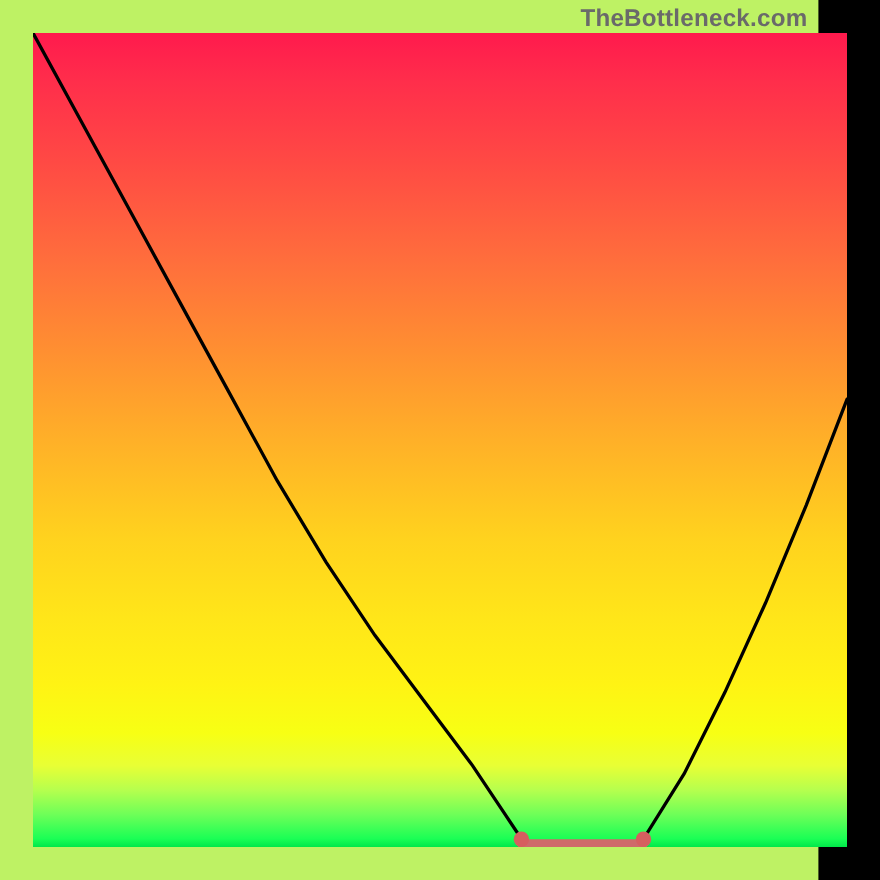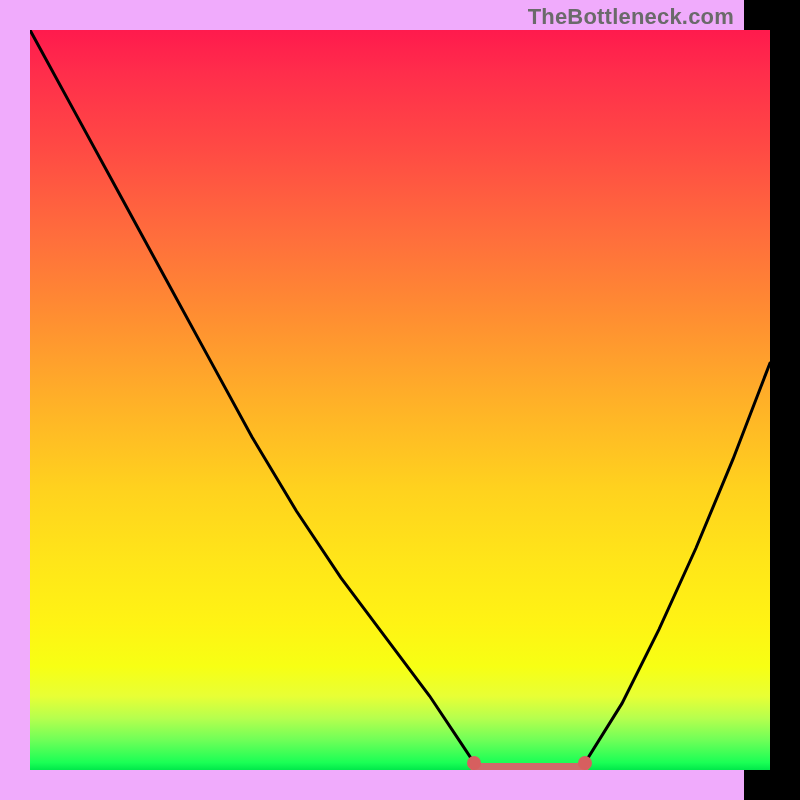--- a/index.html
+++ b/index.html
@@ -8,21 +8,21 @@
     width: 800px;
     height: 800px;
     background: #000;
     overflow: hidden;
     font-family: Arial, Helvetica, sans-serif;
   }
   .frame {
     position: relative;
     width: 744px;
     height: 800px;
-    background: #f0abfc;
+    background: #bef264;
   }
   .watermark {
     position: absolute;
     top: 4px;
     right: 10px;
     font-size: 22px;
     font-weight: 600;
     color: #6a6a6a;
     letter-spacing: 0.2px;
     z-index: 20;

